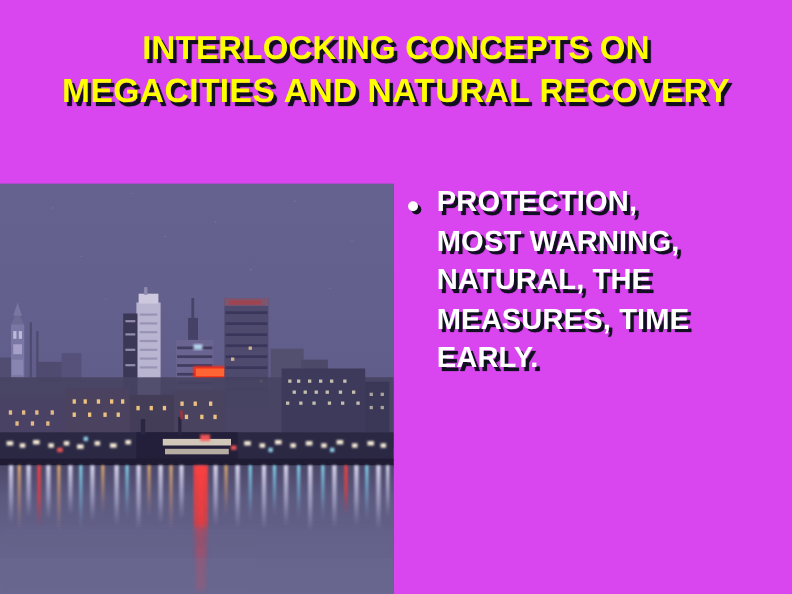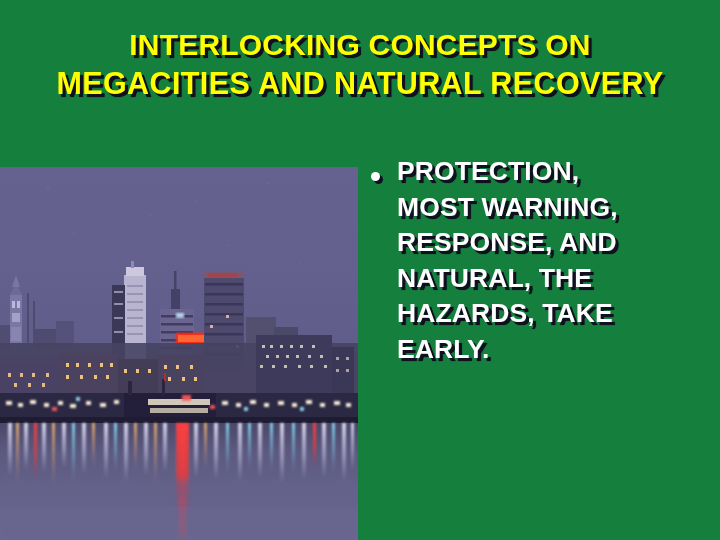--- a/index.html
+++ b/index.html
@@ -4,21 +4,21 @@
 <style>
   html, body {
     margin: 0;
     padding: 0;
     background: #000;
   }
   #slide {
     position: relative;
     width: 720px;
     height: 540px;
-    background: #15803d;
+    background: #d946ef;
     overflow: hidden;
     font-family: "Liberation Sans", sans-serif;
   }
 
   
   #title-block {
     position: absolute;
     left: 0;
     top: 26px;
     width: 720px;
@@ -49,21 +49,21 @@
     height: 373px;
     overflow: hidden;
     background: #5a5680;
   }
   #photo svg { display: block; }
 
   
   #body-block {
     position: absolute;
     left: 371px;
-    top: 154px;
+    top: 166px;
     width: 340px;
   }
   .bullet-row {
     display: flex;
     align-items: flex-start;
   }
   .bullet-dot {
     flex: 0 0 auto;
     width: 26px;
     padding-top: 13px;
@@ -408,21 +408,20 @@
       <rect x="178" y="330" width="9" height="40" fill="#d05060" opacity="0.28" filter="url(#softer)"></rect>
     </svg>
   </div>
 
   <div id="body-block">
     <div class="bullet-row">
       <div class="bullet-dot"><span></span></div>
       <div class="bullet-text">
         <span class="ln">PROTECTION,</span>
         <span class="ln">MOST WARNING,</span>
-        <span class="ln">RESPONSE, AND</span>
         <span class="ln">NATURAL, THE</span>
-        <span class="ln">HAZARDS, TAKE</span>
+        <span class="ln">MEASURES, TIME</span>
         <span class="ln">EARLY.</span>
       </div>
     </div>
   </div>
 
 </div>
 
 </body></html>

